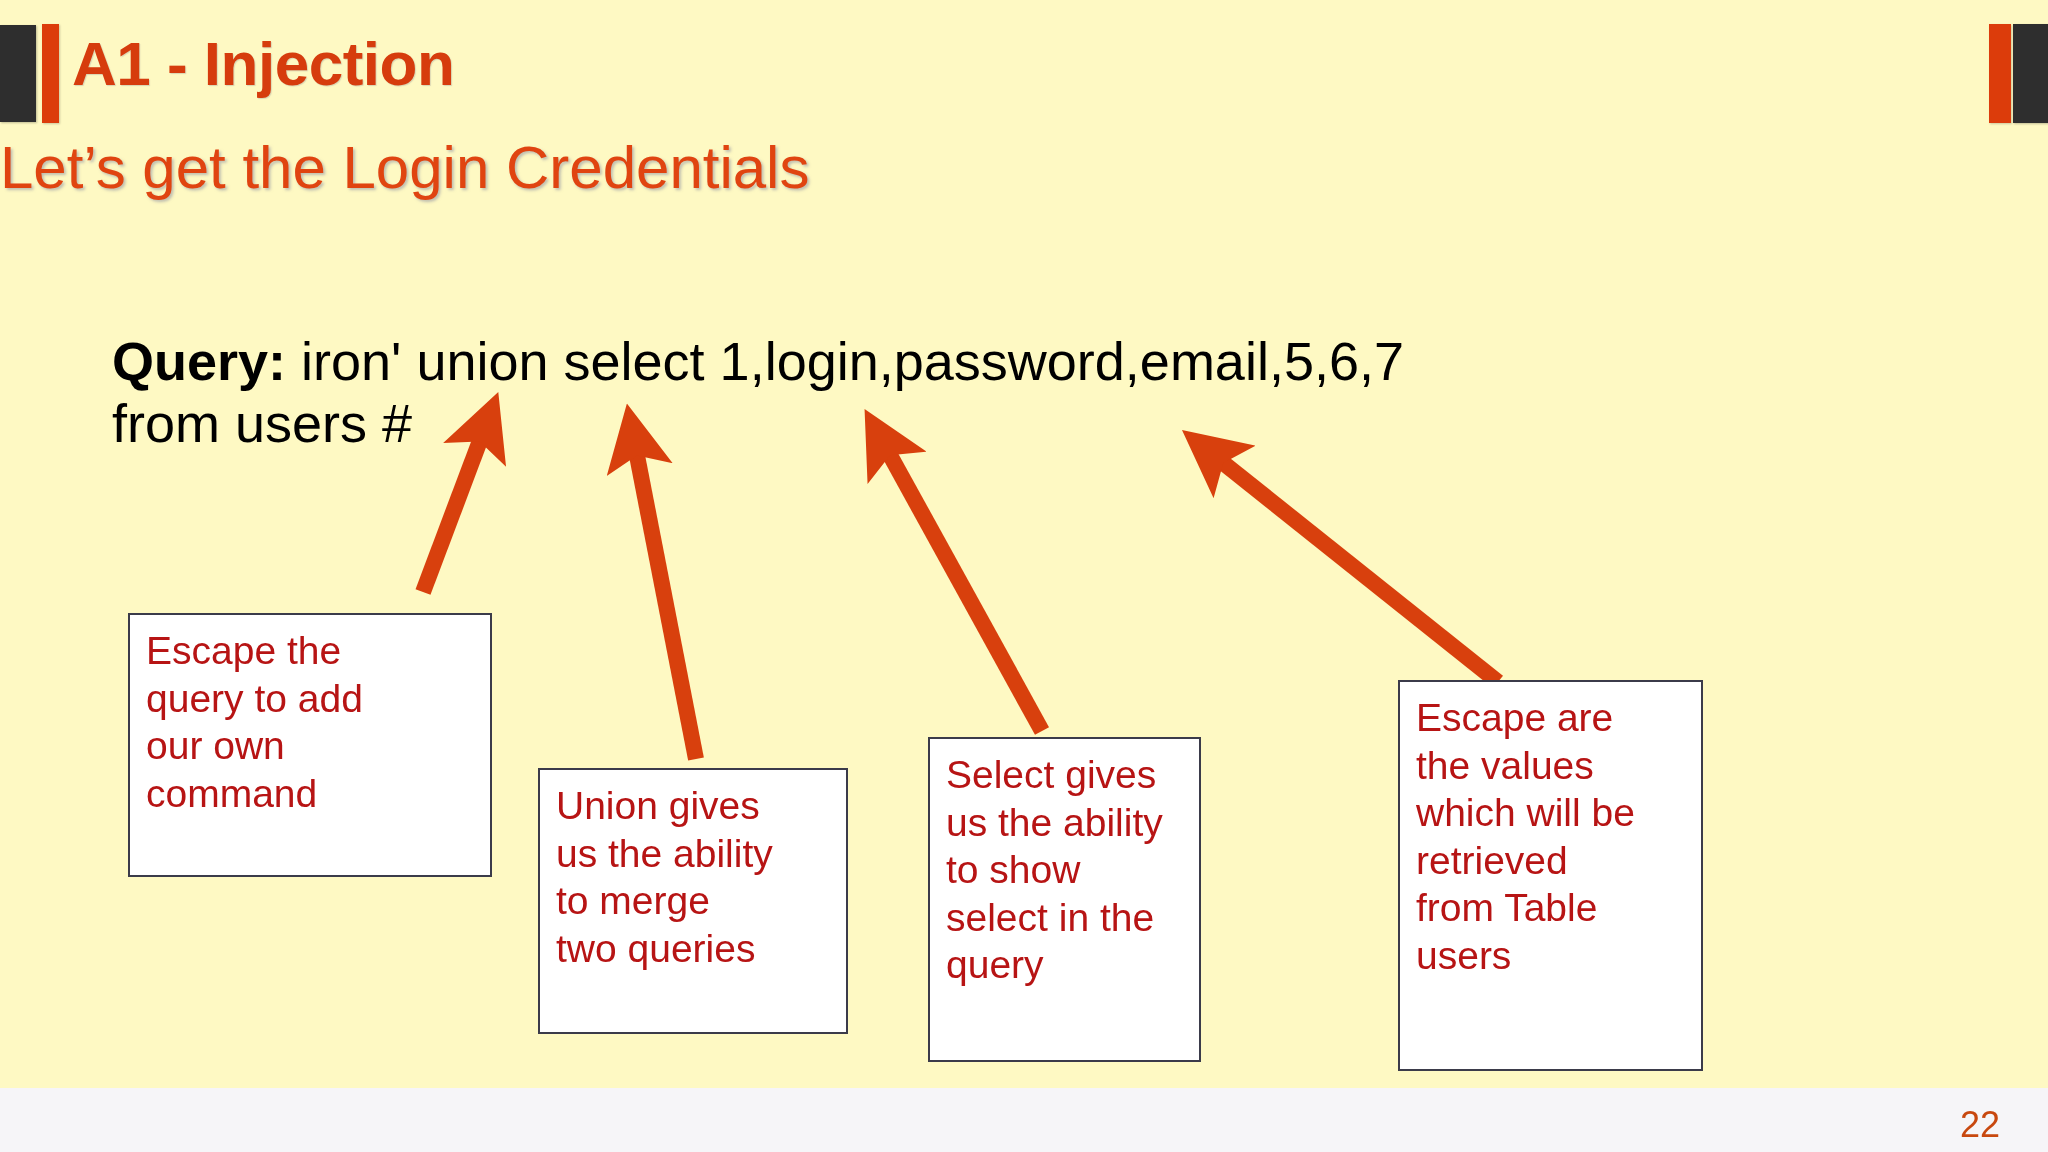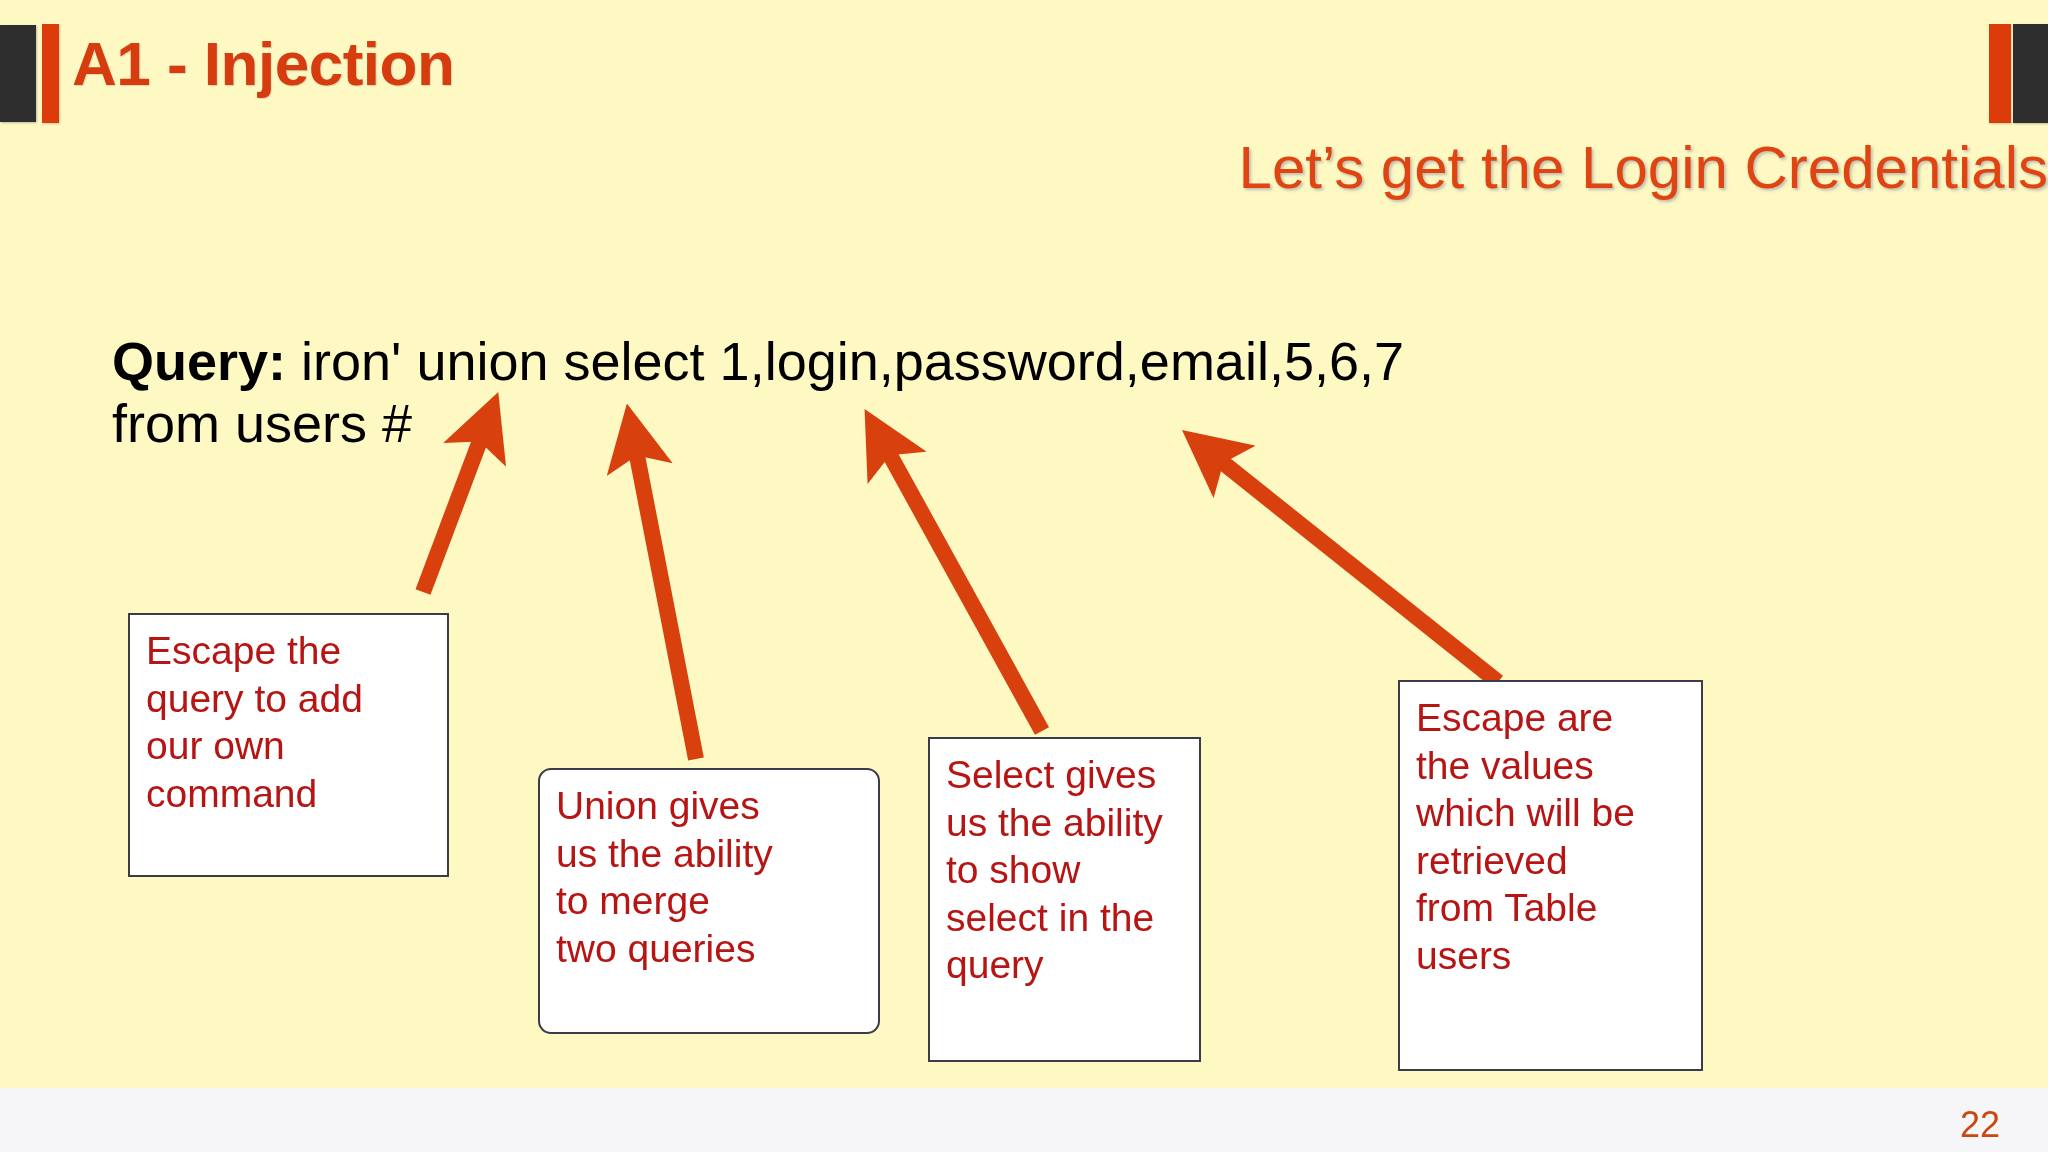--- a/index.html
+++ b/index.html
@@ -67,21 +67,21 @@
     letter-spacing: -0.5px;
     white-space: nowrap;
     line-height: 1.1;
     text-shadow: 1px 1px 1px rgba(150,150,150,0.35);
   }
   .slide-subtitle {
     position: absolute;
     left: 0;
     top: 133px;
     width: 2048px;
-    text-align: right;
+    text-align: left;
     font-size: 60px;
     color: #e04410;
     white-space: nowrap;
     text-shadow: 2px 2px 3px rgba(170,170,170,0.75);
   }
 
   
   .query-block {
     position: absolute;
     left: 112px;
@@ -101,22 +101,22 @@
     border: 2px solid #3b3b4a;
     background: #ffffff;
     box-sizing: border-box;
     color: #b71414;
     font-size: 39px;
     line-height: 1.22;
     padding: 12px 16px 10px 16px;
   }
   .callout-line { display: block; white-space: nowrap; }
 
-  #callout-escape   { left: 128px;  top: 613px;  width: 321px; height: 264px; }
-  #callout-union    { left: 538px;  top: 768px;  width: 342px; height: 266px; border-radius: 13px; }
+  #callout-escape   { left: 128px;  top: 613px;  width: 364px; height: 264px; }
+  #callout-union    { left: 538px;  top: 768px;  width: 310px; height: 266px; }
   #callout-select   { left: 928px;  top: 737px;  width: 273px; height: 325px; }
   #callout-values   { left: 1398px; top: 680px;  width: 305px; height: 391px; }
 
   
   .arrow-layer {
     position: absolute;
     left: 0; top: 0;
     width: 2048px; height: 1152px;
     pointer-events: none;
   }

